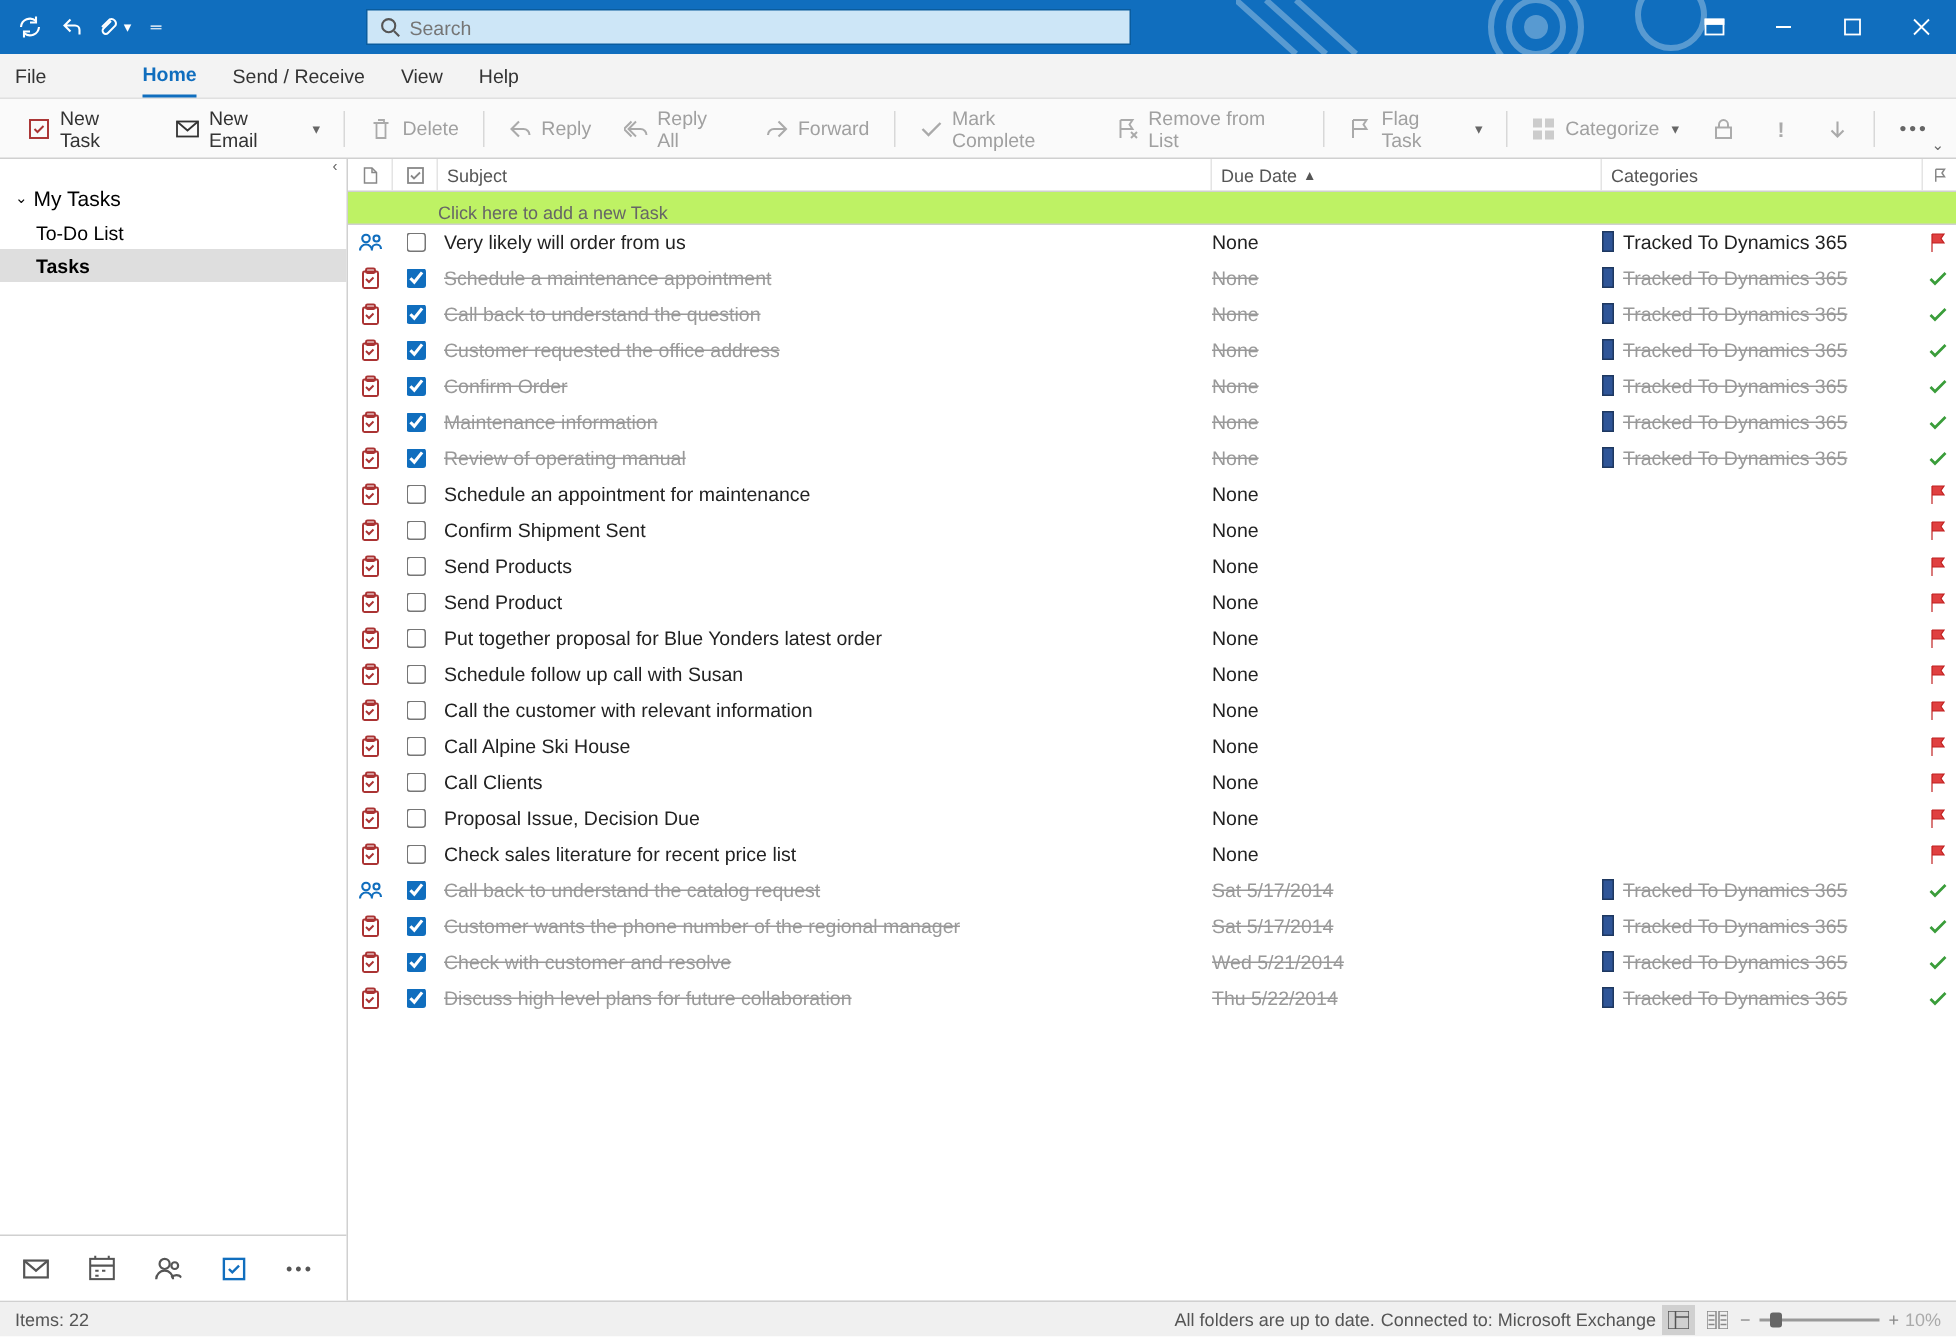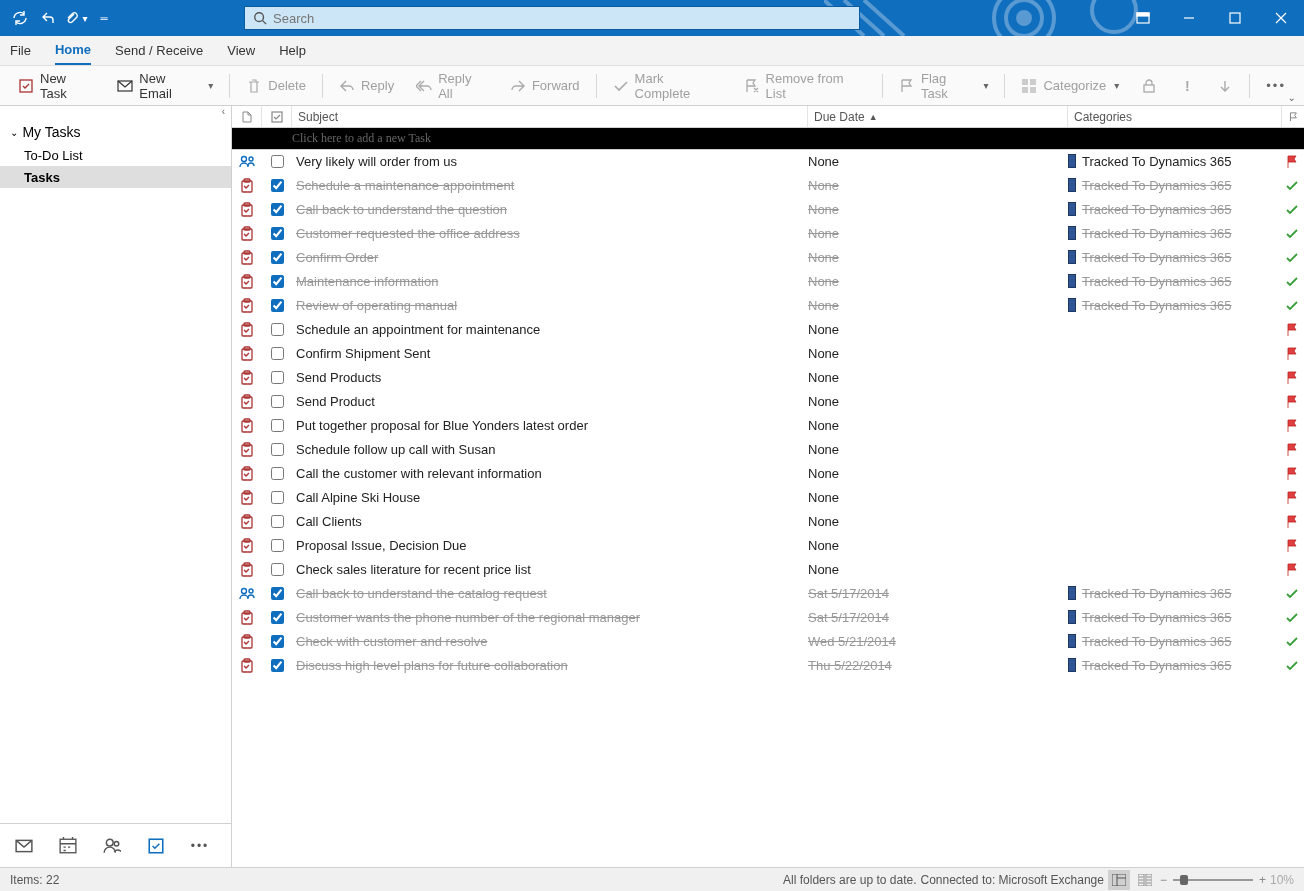--- a/index.html
+++ b/index.html
@@ -1,28 +1,28 @@
 <!DOCTYPE html>
 <html><head>
 <meta charset="utf-8">
 <style>
 * { box-sizing: border-box; margin: 0; padding: 0; }
 body { font-family: "Segoe UI", sans-serif; font-size: 12px; background: #fff; overflow: hidden; width: 1304px; height: 891px; display: flex; flex-direction: column; }
 .titlebar { height: 36px; background: #106ebe; display: flex; align-items: center; position: relative; }
 .tb-decor { position: absolute; right: 160px; top: 0; bottom: 0; width: 320px; opacity: 0.3; }
 .tb-left { display: flex; align-items: center; gap: 4px; padding: 0 8px; }
 .tb-btn { width: 24px; height: 24px; display: flex; align-items: center; justify-content: center; color: #fff; cursor: pointer; }
-.tb-search { margin-left: 120px; height: 24px; width: 616px; background: #cde6f7; border: 1px solid #0a5c9e; display: flex; align-items: center; padding: 0 8px; gap: 6px; z-index: 2; }
+.tb-search { margin-left: 120px; height: 24px; width: 510px; background: #cde6f7; border: 1px solid #0a5c9e; display: flex; align-items: center; padding: 0 8px; gap: 6px; z-index: 2; }
 .tb-search input { border: none; background: transparent; outline: none; flex: 1; font-size: 13px; color: #444; }
 .win-controls { margin-left: auto; display: flex; z-index: 2; }
 .win-btn { width: 46px; height: 36px; display: flex; align-items: center; justify-content: center; color: #fff; cursor: pointer; }
 
 .menubar { height: 30px; background: #f3f3f3; border-bottom: 1px solid #e0e0e0; display: flex; align-items: stretch; padding: 0 10px; gap: 24px; }
 .menu-item { display: flex; align-items: center; font-size: 13px; color: #333; cursor: pointer; }
-.menu-item.active { font-weight: 600; color: #106ebe; border-bottom: 2px solid #106ebe; }
+.menu-item.active { font-weight: 600; color: #106ebe; border-bottom: 2px solid #106ebe; margin-left: 40px; }
 
 .ribbon { height: 40px; background: #fafafa; border-bottom: 1px solid #d0d0d0; display: flex; align-items: center; padding: 0 8px; gap: 2px; position: relative; }
 .rbn-btn { height: 32px; display: flex; align-items: center; gap: 6px; padding: 0 10px; font-size: 13px; color: #a0a0a0; cursor: pointer; border-radius: 2px; }
 .rbn-btn.enabled { color: #333; }
 .rbn-sep { width: 1px; height: 24px; background: #d8d8d8; margin: 0 4px; }
 .rbn-icon { width: 16px; height: 16px; display: flex; align-items: center; justify-content: center; }
 .chev { font-size: 10px; margin-left: 2px; color: #666; }
 .ribbon-collapse { position: absolute; right: 8px; bottom: 2px; font-size: 10px; color: #666; cursor: pointer; }
 
 .content { flex: 1; display: flex; min-height: 0; }
@@ -39,21 +39,21 @@
 .main-pane { flex: 1; display: flex; flex-direction: column; min-width: 0; }
 .grid-header { height: 22px; background: #fff; border-bottom: 1px solid #d0d0d0; display: flex; align-items: stretch; font-size: 12px; color: #555; }
 .gh-cell { display: flex; align-items: center; padding: 0 6px; border-right: 1px solid #e4e4e4; cursor: pointer; }
 .gh-icon { width: 30px; justify-content: center; }
 .gh-subject { flex: 0 0 516px; }
 .gh-due { flex: 0 0 260px; }
 .gh-cat { flex: 1; }
 .gh-filter { width: 22px; justify-content: center; border-right: none; }
 .sort-arrow { margin-left: 4px; font-size: 9px; }
 
-.new-task-row { height: 22px; background: #000000; border-bottom: 1px solid #d0d0d0; display: flex; align-items: center; padding-left: 60px; color: #666; font-size: 12px; font-family: Liberation Serif, serif; }
+.new-task-row { height: 22px; background: #bef264; border-bottom: 1px solid #d0d0d0; display: flex; align-items: flex-end; padding-left: 60px; color: #666; font-size: 12px; }
 .new-task-input-area { width: 516px; cursor: text; }
 
 .task-list { flex: 1; overflow-y: auto; }
 .task-row { height: 24px; display: flex; align-items: center; font-size: 13px; border-bottom: 1px solid transparent; }
 .tr-type { width: 30px; display: flex; justify-content: center; color: #a33; }
 .tr-check { width: 30px; display: flex; justify-content: center; }
 .tr-check input { accent-color: #106ebe; }
 .tr-subject { flex: 0 0 516px; padding-left: 4px; color: #222; overflow: hidden; white-space: nowrap; text-overflow: ellipsis; }
 .tr-due { flex: 0 0 260px; color: #222; }
 .tr-cat { flex: 1; display: flex; align-items: flex-start; gap: 6px; color: #222; }

